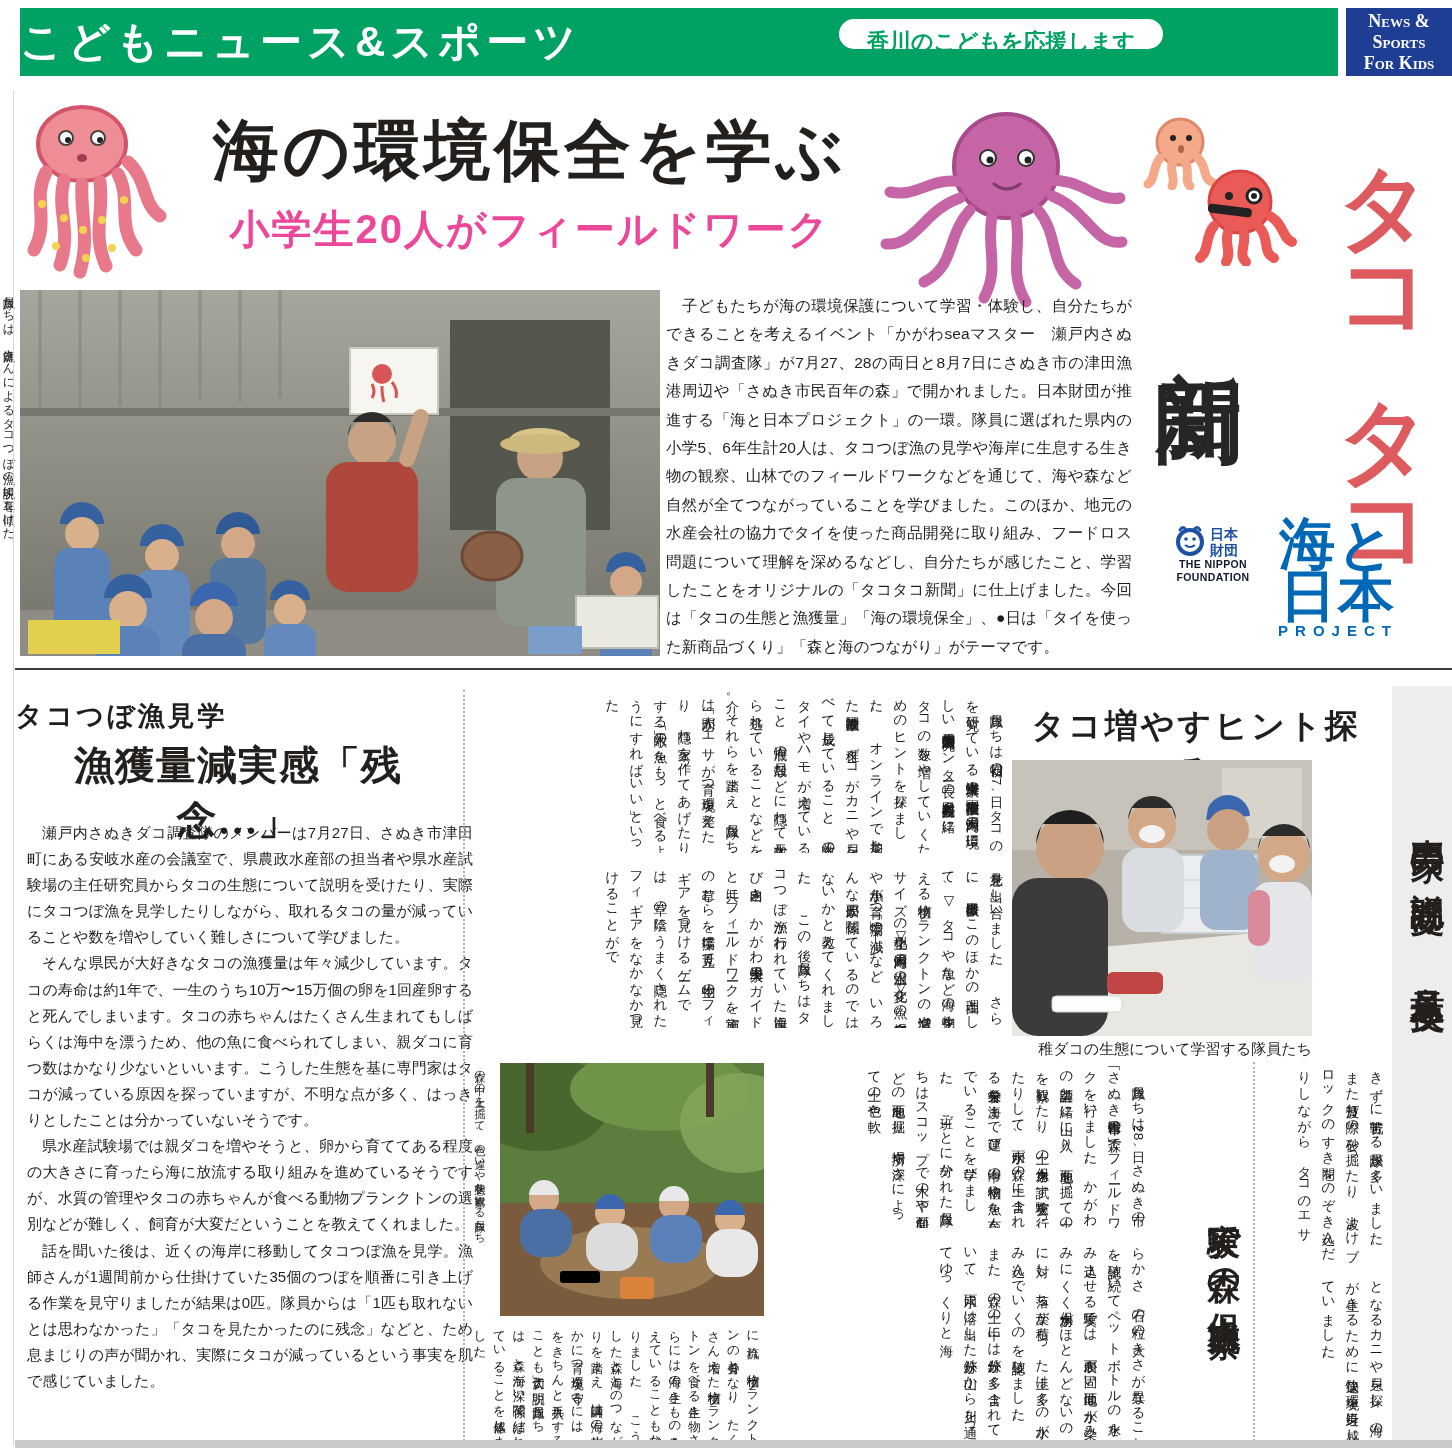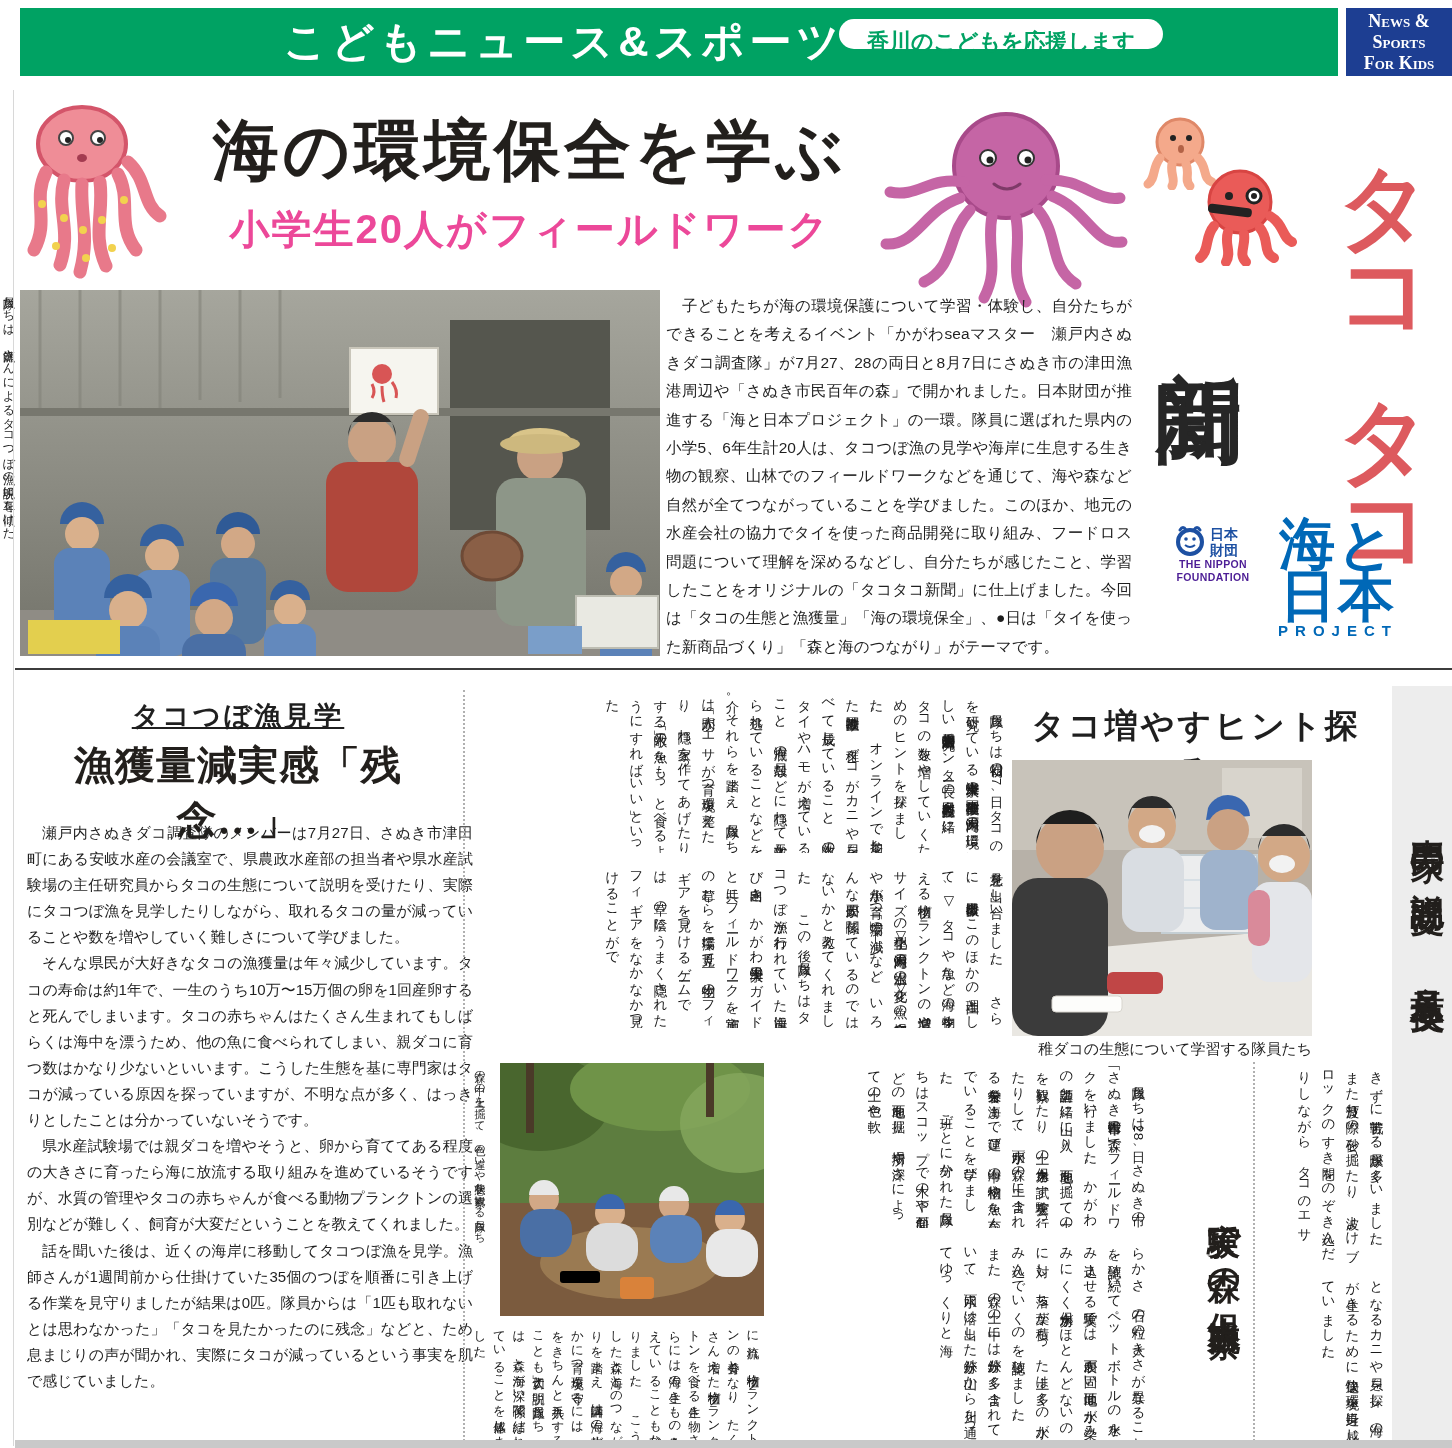--- a/index.html
+++ b/index.html
@@ -3,44 +3,44 @@
 <meta charset="utf-8">
 <style>
   html,body{margin:0;padding:0;background:#fff;}
   #page{position:relative;width:1452px;height:1448px;background:#fff;overflow:hidden;
         font-family:"Liberation Sans","DejaVu Sans",sans-serif;color:#1f1f1f;}
   .abs{position:absolute;}
   .v{writing-mode:vertical-rl;text-orientation:mixed;}
   .serif{font-family:"Liberation Serif","DejaVu Serif",serif;}
   
   .greenbar{left:20px;top:8px;width:1318px;height:68px;background:#00a263;display:flex;align-items:center;}
-  .greenbar .title{flex:1;text-align:center;margin-right:230px;color:#fff;font-size:42px;font-weight:800;letter-spacing:5px;}
+  .greenbar .title{flex:1;margin-right:230px;color:#fff;font-size:42px;font-weight:800;letter-spacing:5px;}
   .badge{position:absolute;right:175px;top:11px;height:30px;line-height:46px;background:#fff;border-radius:26px;
          padding:0 28px;color:#00a263;font-size:22px;font-weight:700;}
   .cornerbox{left:1346px;top:8px;width:106px;height:68px;background:#1d3e92;color:#fff;display:flex;flex-direction:column;
              align-items:center;justify-content:center;font-variant:small-caps;font-weight:700;
              font-family:"Liberation Serif","DejaVu Serif",serif;font-size:18px;line-height:21px;text-align:center;}
   
   .mainhead{left:178px;top:106px;width:704px;text-align:center;font-size:66px;font-weight:700;letter-spacing:4px;color:#221f1c;}
   .subhead{left:178px;top:202px;width:704px;text-align:center;font-size:40px;font-weight:800;letter-spacing:2px;color:#ec4899;}
   .takotitle{left:1334px;top:98px;height:570px;font-size:92px;line-height:1.1;font-weight:800;color:#dd5a5e;letter-spacing:12px;}
   .shinbun{left:1156px;top:300px;height:220px;font-size:86px;line-height:1;font-weight:800;color:#262626;letter-spacing:14px;}
   
-  .foundation{left:1168px;top:524px;width:90px;text-align:center;color:#4c1d95;}
+  .foundation{left:1168px;top:524px;width:90px;text-align:center;color:#0f172a;}
   .foundation .en{font-size:10.5px;font-weight:700;letter-spacing:.4px;line-height:13px;}
   .project{left:1258px;top:518px;width:160px;color:#0068b7;text-align:center;}
   .project .jp{font-size:56px;font-weight:800;letter-spacing:2px;line-height:52px;}
   .project .en{font-size:15px;font-weight:700;letter-spacing:7px;line-height:18px;}
   
   .leadtext{left:666px;top:292px;width:466px;height:372px;font-size:15.5px;line-height:28.4px;text-align:justify;overflow:hidden;}
   .lcaption{left:0px;top:288px;height:372px;font-size:12px;color:#222;}
   .rule{left:15px;top:668px;width:1437px;height:2px;background:#3c3c3c;}
   .pageedge{left:13px;top:90px;width:1px;height:1356px;background:#d8d8d8;}
   
-  .kicker{left:15px;top:698px;width:446px;text-align:center;font-size:27px;font-weight:700;letter-spacing:3px;text-decoration:underline;}
+  .kicker{left:15px;top:698px;width:446px;text-align:left;font-size:27px;font-weight:700;letter-spacing:3px;}
   .lheadline{left:15px;top:738px;width:446px;text-align:center;font-size:40px;font-weight:700;letter-spacing:1px;color:#221f1c;}
   .lbody{left:15px;top:820px;width:446px;height:628px;font-size:15px;line-height:26.1px;text-align:justify;overflow:hidden;padding-left:12px;}
   .lbody p{margin:0;text-indent:1em;}
   .dotv{border-left:2px dotted #b0b0b0;width:0;}
   
   .vbody{font-size:13.5px;line-height:24px;letter-spacing:.5px;overflow:hidden;color:#1b1b1b;}
   .dan1{left:468px;top:690px;width:540px;height:163px;}
   .dan2{left:468px;top:862px;width:540px;height:166px;}
   .octoheadline{left:1022px;top:704px;width:348px;text-align:center;font-size:33px;font-weight:800;letter-spacing:3px;}
   .p2caption{left:998px;top:1040px;width:314px;text-align:right;font-size:15px;}

